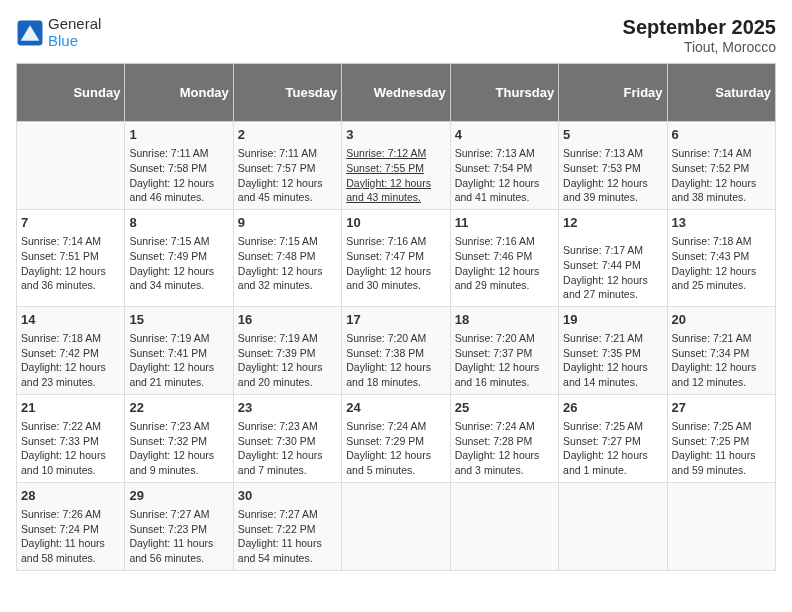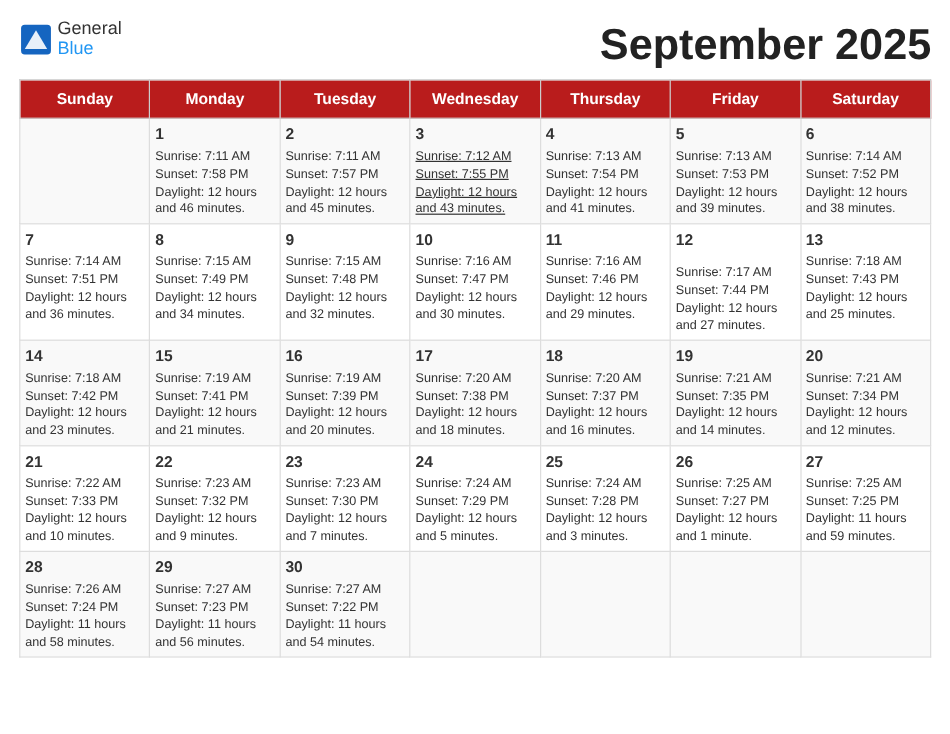--- a/index.html
+++ b/index.html
@@ -31,38 +31,38 @@
     .logo-text span:first-child { color: #333; }
     .logo-text span:last-child { color: #2196F3; }
     .logo-icon {
       width: 28px;
       height: 28px;
     }
     .title-block {
       text-align: right;
     }
     .title-block h1 {
-      font-size: 36px;
+      font-size: 20px;
       font-weight: bold;
       color: #222;
     }
     .title-block .subtitle {
       font-size: 14px;
       color: #555;
     }
     table {
       width: 100%;
       border-collapse: collapse;
       font-size: 11px;
     }
     thead tr th {
-      background-color: #b91c1c;
+      background-color: #737373;
       color: #fff;
-      padding: 8px 4px;
-      text-align: center;
+      padding: 21px 4px;
+      text-align: right;
       font-size: 13px;
       font-weight: bold;
       border: 1px solid #ccc;
     }
     tbody tr td {
       vertical-align: top;
       padding: 4px 4px;
       border: 1px solid #ddd;
       width: 108px;
       min-height: 70px;
@@ -95,20 +95,21 @@
       <rect x="2" y="2" width="32" height="32" rx="4" fill="#1565C0"></rect>
       <polygon points="18,8 30,28 6,28" fill="white" opacity="0.9"></polygon>
     </svg>
     <div class="logo-text">
       <span>General</span>
       <span>Blue</span>
     </div>
   </div>
   <div class="title-block">
     <h1>September 2025</h1>
+    <div class="subtitle">Tiout, Morocco</div>
   </div>
 </div>
 
 <table>
   <thead>
     <tr>
     <th>Sunday</th>
         <th>Monday</th>
         <th>Tuesday</th>
         <th>Wednesday</th>

